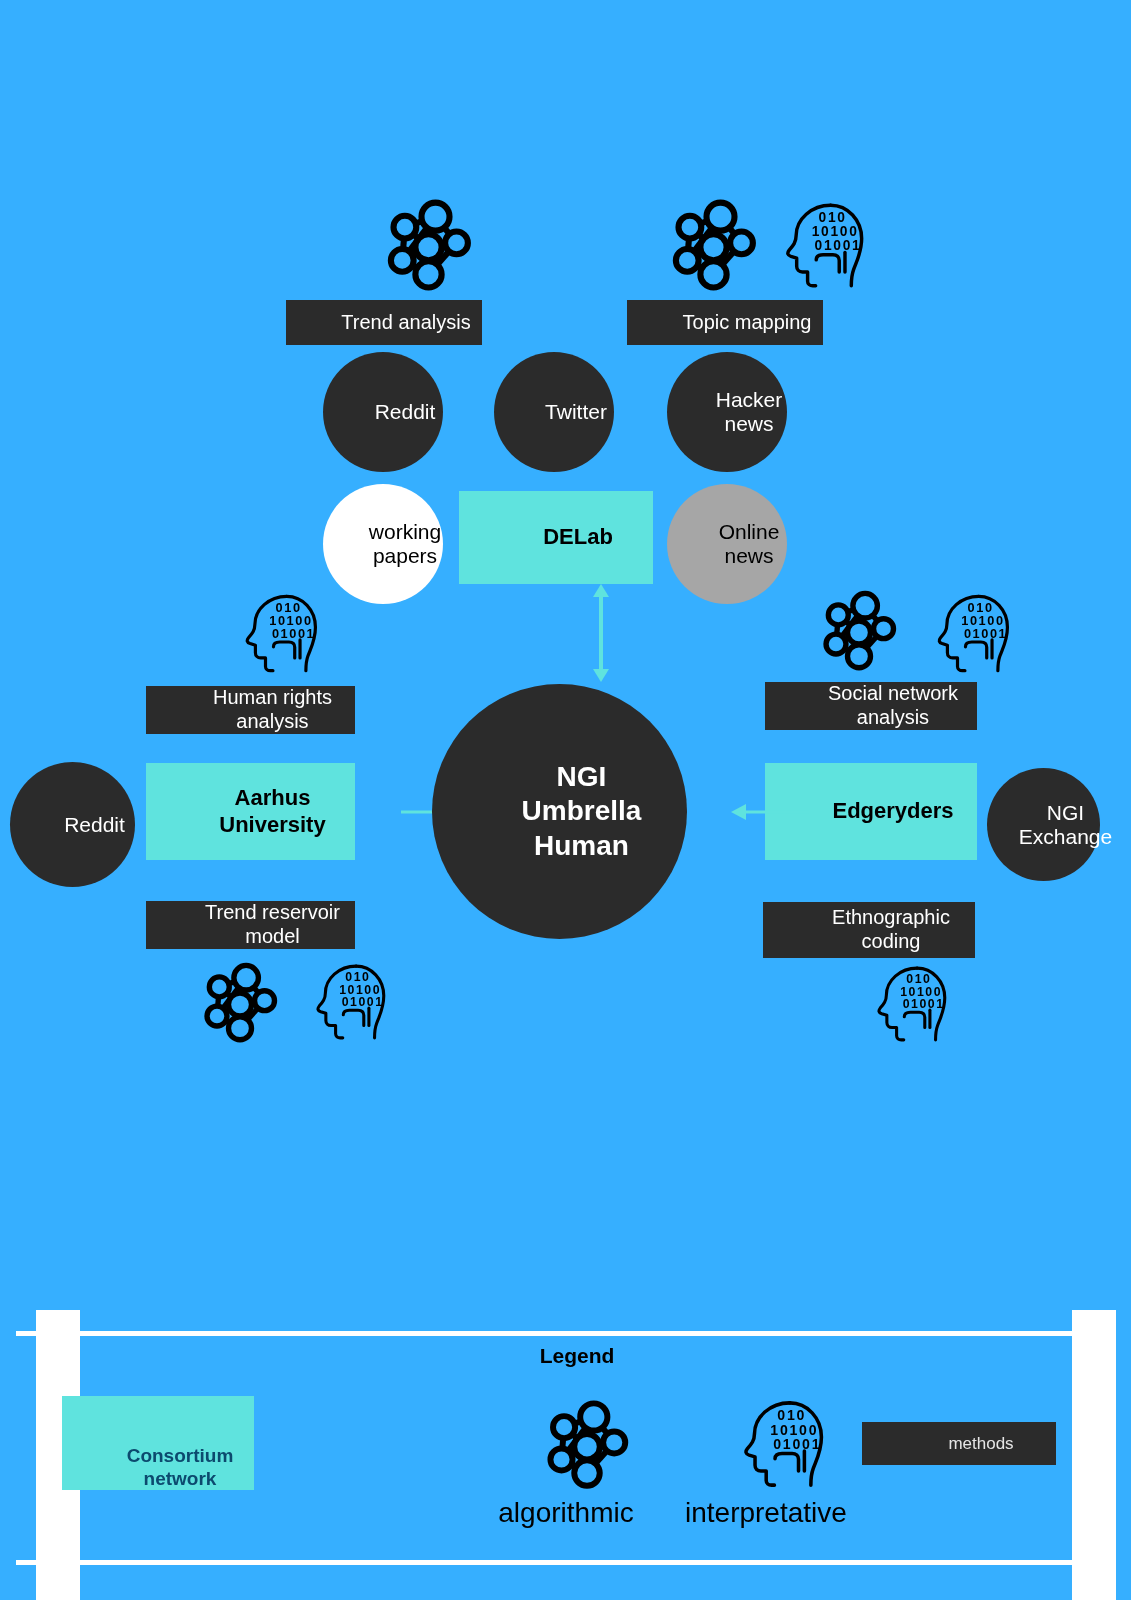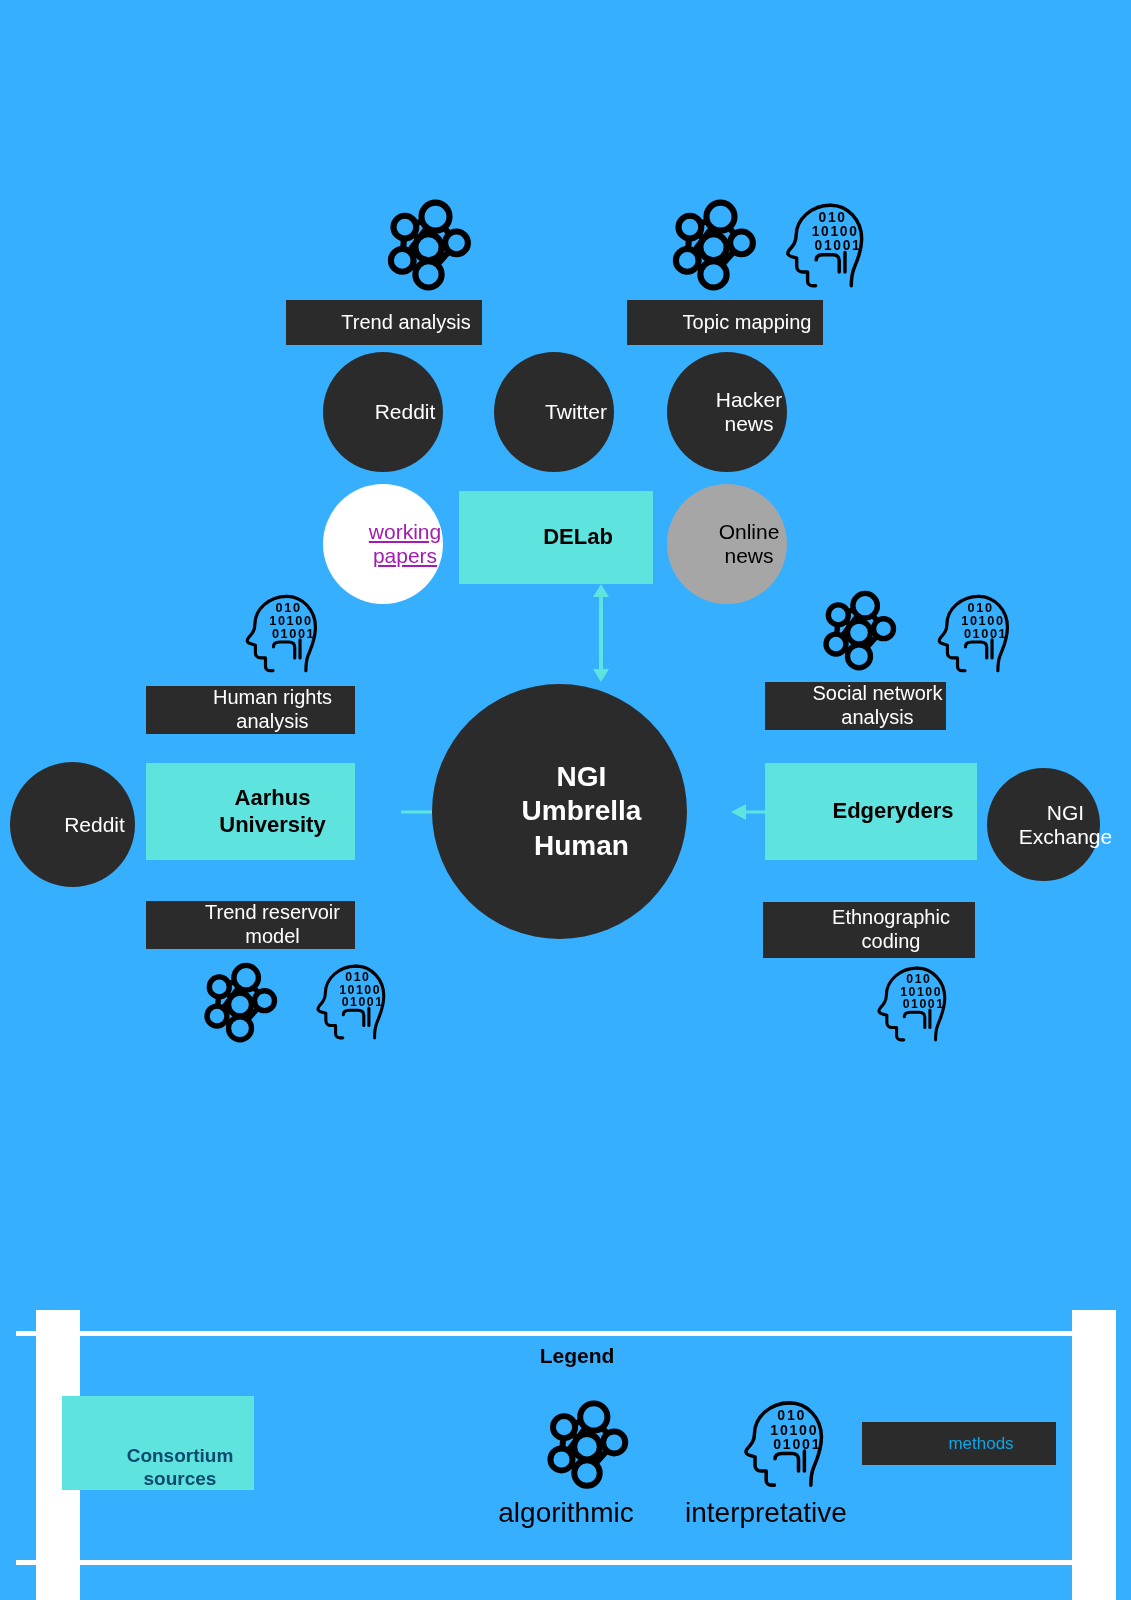--- a/index.html
+++ b/index.html
@@ -48,22 +48,21 @@
     display: flex;
     align-items: center;
     justify-content: center;
     text-align: center;
     font-size: 21px;
     line-height: 1.14;
     font-weight: 400;
   }
   .source-circle.white {
     background: #FFFFFF;
-    color: #a21caf;
-    text-decoration: underline;
+    color: #000000;
   }
   .source-circle.gray {
     background: #A6A6A6;
     color: #000000;
   }
   .hub-circle {
     background: #2B2B2B;
     color: #FFFFFF;
     border-radius: 50%;
     display: flex;
@@ -106,21 +105,21 @@
     border-radius: 50%;
     display: flex;
     align-items: center;
     justify-content: center;
     text-align: center;
     font-size: 15px;
     line-height: 1.2;
   }
   .legend-method {
     background: #2B2B2B;
-    color: #0ea5e9;
+    color: #e5e5e5;
     display: flex;
     align-items: center;
     justify-content: center;
     text-align: center;
     font-size: 17px;
   }
   .legend-caption {
     font-size: 28px;
     color: #000000;
     text-align: center;
@@ -290,21 +289,21 @@
     <svg width="92" height="92" viewBox="0 0 120 110">
         <use href="#glyph-network"></use>
       </svg>
   </div>
   <div class="abs icon" style="left:888px; top:585px;">
     <svg width="85" height="97" viewBox="0 0 160 168">
         <use href="#glyph-head"></use>
       </svg>
   </div>
 
-  <div class="abs method-box" style="left:765px; top:682px; width:181px; height:48px;">
+  <div class="abs method-box" style="left:765px; top:682px; width:212px; height:48px;">
     <span>
       <span>Social network</span><br><span>analysis</span>
     </span>
   </div>
 
   <div class="abs partner-box" style="left:765px; top:763px; width:212px; height:97px;">
     <span>Edgeryders</span>
   </div>
 
   <div class="abs source-circle" style="left:987px; top:768px; width:113px; height:113px;">
@@ -334,21 +333,21 @@
 
   <div class="abs legend-line" style="left:16px; top:1331px; width:1076px; height:5px;"></div>
   <div class="abs legend-line" style="left:16px; top:1560px; width:1076px; height:5px;"></div>
   <div class="abs legend-line" style="left:36px; top:1310px; width:5px; height:290px;"></div>
   <div class="abs legend-line" style="left:1072px; top:1310px; width:5px; height:290px;"></div>
 
   <div class="abs legend-title" style="left:455px; top:1344px; width:200px;">Legend</div>
 
   <div class="abs legend-partner" style="left:62px; top:1396px; width:192px; height:94px;">
     <span>
-      <span>Consortium</span><br><span>sources</span>
+      <span>Consortium</span><br><span>network</span>
     </span>
   </div>
 
 
   <div class="abs icon" style="left:492px; top:1394px;">
     <svg width="102" height="102" viewBox="0 0 120 110">
         <use href="#glyph-network"></use>
       </svg>
   </div>
   <div class="abs legend-caption" style="left:424px; top:1497px; width:240px;">algorithmic</div>

